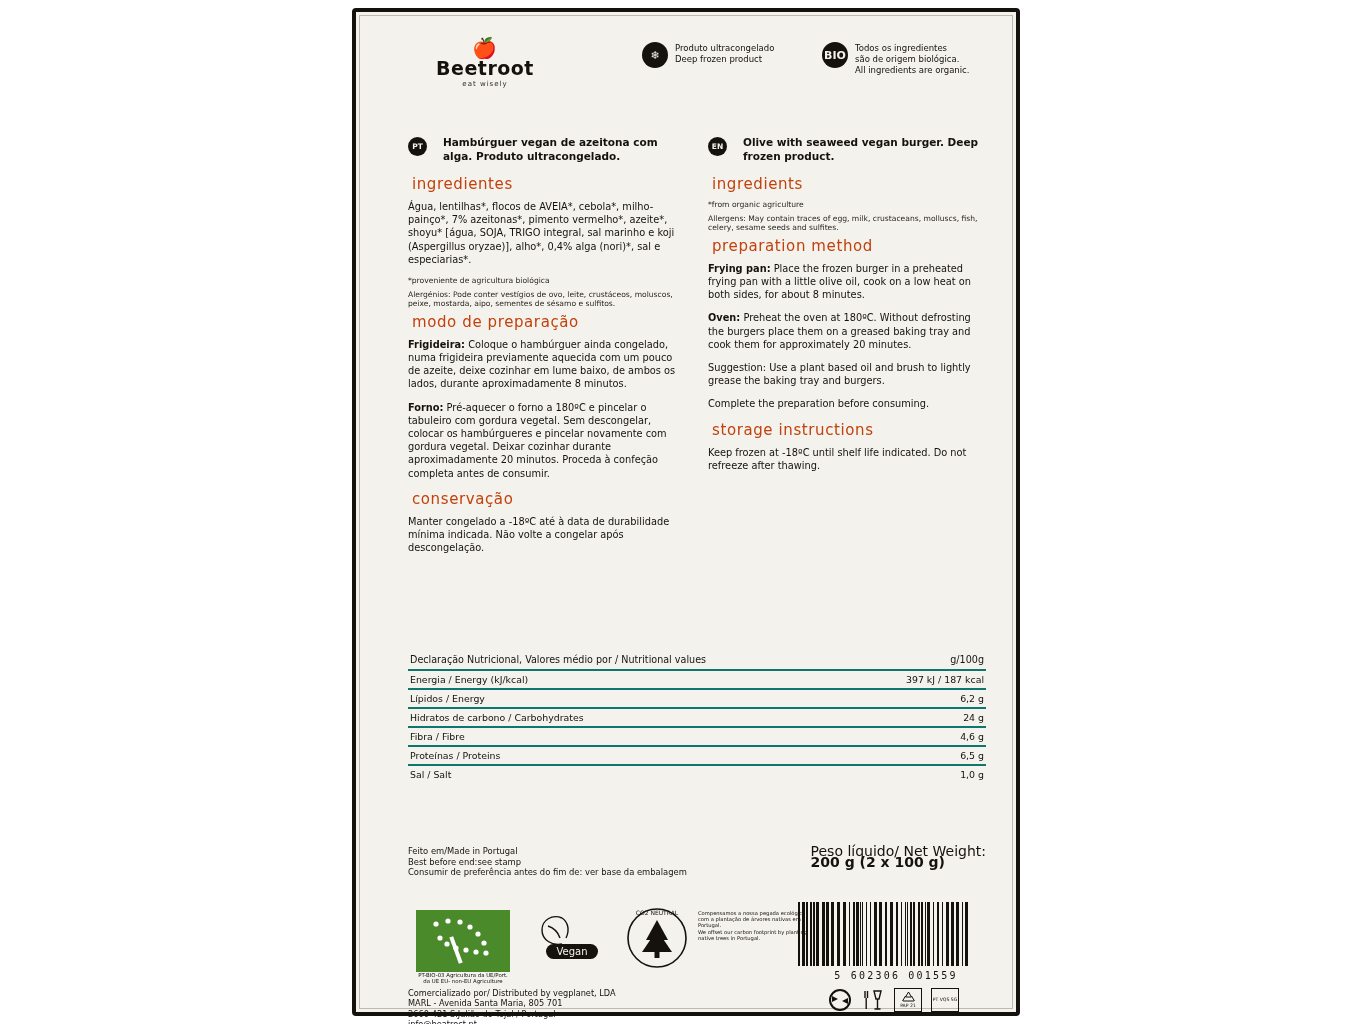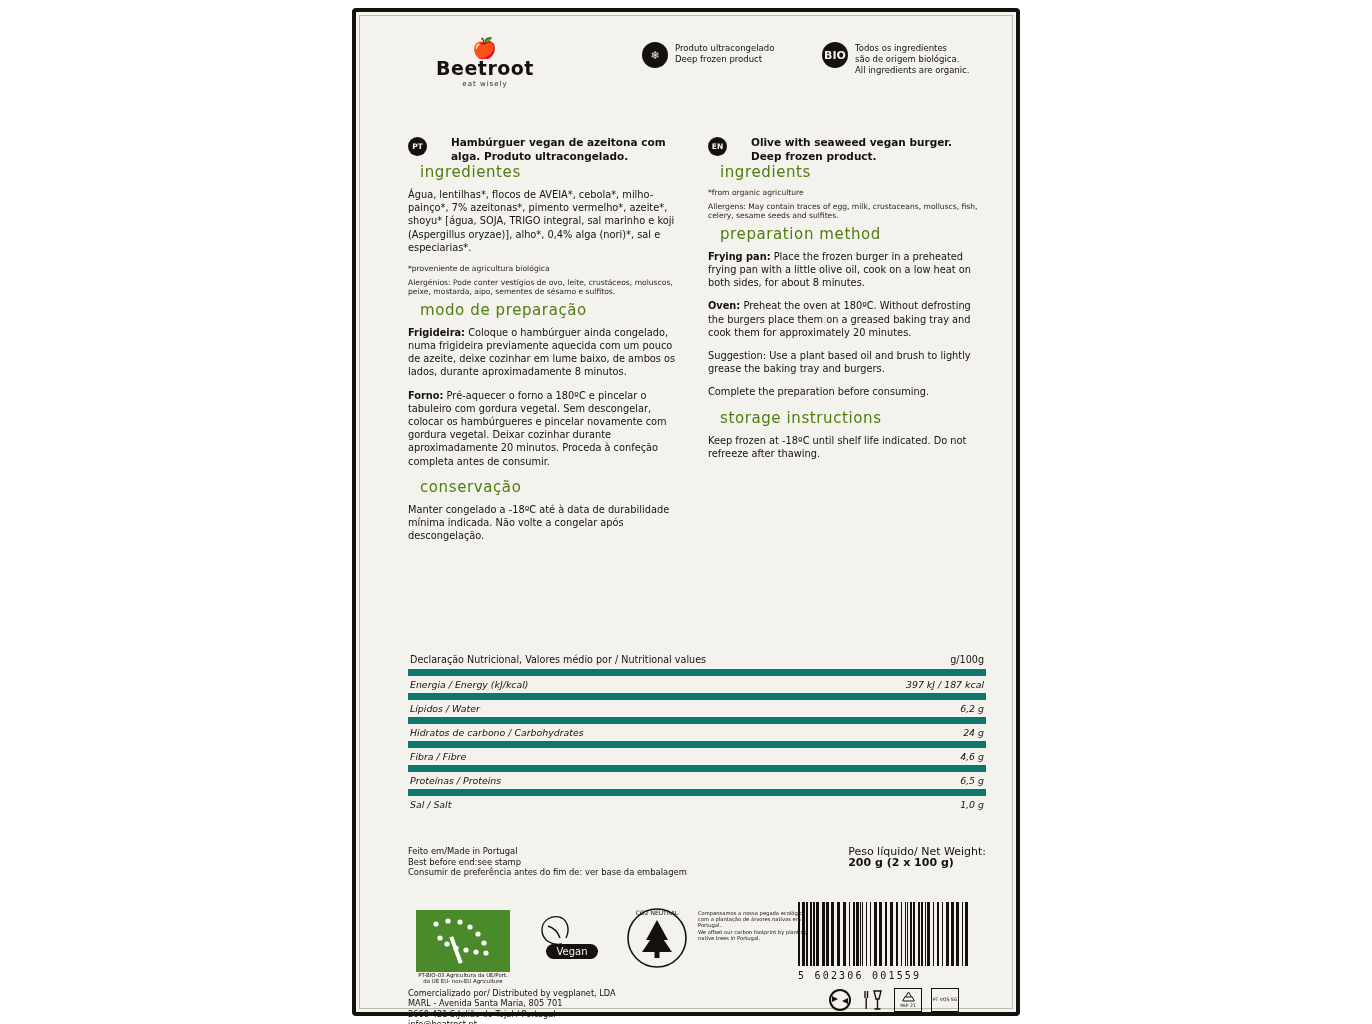--- a/index.html
+++ b/index.html
@@ -43,71 +43,71 @@
     font-size:11px;font-weight:bold;flex:none;
   }
   .hbadge .txt{font-size:8.5px;line-height:11px;padding-top:1px;}
 
   
   .cols{position:relative;margin-top:28px;}
   .col{position:absolute;top:0;width:278px;}
   .col.left{left:10px;}
   .col.right{left:310px;}
 
-  .langline{display:flex;gap:24px;align-items:flex-start;}
+  .langline{display:flex;gap:16px;align-items:flex-start;margin-bottom:12px;}
   .pill{
     width:19px;height:19px;border-radius:50%;background:#15120e;color:#f4f2ec;
     font-size:7.5px;font-weight:bold;display:flex;align-items:center;justify-content:center;flex:none;
     margin-top:1px;
   }
   .langline .t{font-size:10.5px;line-height:13.5px;font-weight:bold;}
 
   h2.sec{
-    font-size:15px;font-weight:normal;letter-spacing:.6px;margin:0 0 7px 12px;
-    color:#4d7c0f;
+    font-size:15px;font-weight:normal;letter-spacing:.6px;margin:0 0 7px 4px;
+    color:#c2410c;
   }
   .body{font-size:9.8px;line-height:13.2px;margin:0 0 10px 0;}
   .body b{font-weight:bold;}
   .small{font-size:7.6px;line-height:9.6px;margin:0 0 4px 0;color:#2b2721;}
   .gap-l{margin-top:26px;}
   .gap-m{margin-top:18px;}
 
   
   .nut{position:absolute;left:10px;top:618px;width:578px;}
   .nut .caption{
     display:flex;justify-content:space-between;font-size:9.6px;
     padding:0 2px 4px 2px;
   }
   table{width:100%;border-collapse:collapse;font-size:9.4px;}
   td{padding:3px 2px 3px 2px;}
   td.val{text-align:right;white-space:nowrap;}
-  tr.top td{border-top:7px solid #0f766e;font-style:italic;}
+  tr.top td{border-top:2px solid #0f766e;}
   tr.sub td{padding-top:0;}
 
   
   .footer{position:absolute;left:10px;top:810px;width:578px;}
   .fline{font-size:8.4px;line-height:10.6px;}
-  .netw{position:absolute;right:0;top:0;text-align:left;font-size:11px;line-height:11px;}
+  .netw{position:absolute;right:0;top:0;text-align:left;font-size:14px;line-height:11px;}
   .netw b{font-weight:bold;}
 
   .logos{position:absolute;left:10px;top:866px;width:340px;height:74px;}
   .eu-leaf{position:absolute;left:8px;top:8px;width:94px;height:62px;}
   .eu-leaf svg{display:block;}
   .eu-cap{position:absolute;left:8px;top:70px;font-size:5.4px;line-height:6.4px;text-align:center;width:94px;}
   .vegan{position:absolute;left:120px;top:10px;width:84px;height:52px;}
   .co2{position:absolute;left:214px;top:4px;width:70px;height:64px;}
   .co2txt{position:absolute;left:290px;top:8px;width:110px;font-size:5.2px;line-height:6.2px;}
 
   .addr{position:absolute;left:10px;top:952px;font-size:8.2px;line-height:10.4px;}
 
   
   .barcode{position:absolute;left:400px;top:866px;width:196px;}
   .bars{height:64px;display:flex;align-items:flex-end;gap:0;}
   .bars i{display:block;background:#15120e;height:100%;}
-  .bcnum{font-size:10px;letter-spacing:2.2px;margin-top:4px;text-align:left;font-family:"DejaVu Sans Mono",monospace;}
+  .bcnum{font-size:10px;letter-spacing:2.2px;margin-top:4px;text-align:center;font-family:"DejaVu Sans Mono",monospace;}
 
   .symbols{position:absolute;left:430px;top:952px;display:flex;gap:9px;align-items:center;}
   .sym{width:24px;height:24px;}
   .sym svg{display:block;}
   .recbox{
     width:26px;height:22px;border:1.4px solid #15120e;font-size:4.6px;line-height:5.2px;
     display:flex;flex-direction:column;align-items:center;justify-content:center;text-align:center;
   }
 </style>
 </head>
@@ -201,21 +201,21 @@
           <span>Declaração Nutricional, Valores médio por / Nutritional values</span>
           <span>g/100g</span>
         </div>
         <table>
           <tbody>
             <tr class="top">
               <td>Energia / Energy (kJ/kcal)</td>
               <td class="val">397 kJ / 187 kcal</td>
             </tr>
             <tr class="top">
-              <td>Lípidos / Water</td>
+              <td>Lípidos / Energy</td>
               <td class="val">6,2 g</td>
             </tr>
             <tr class="top">
               <td>Hidratos de carbono / Carbohydrates</td>
               <td class="val">24 g</td>
             </tr>
             <tr class="top">
               <td>Fibra / Fibre</td>
               <td class="val">4,6 g</td>
             </tr>

